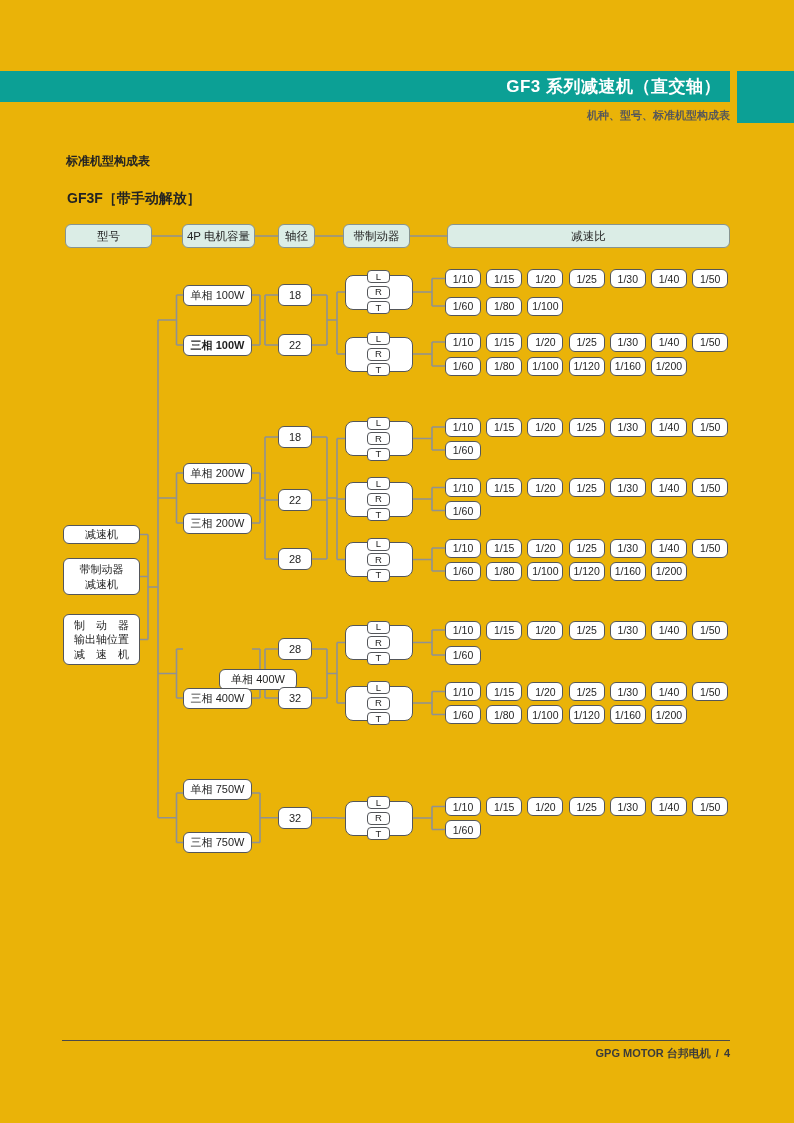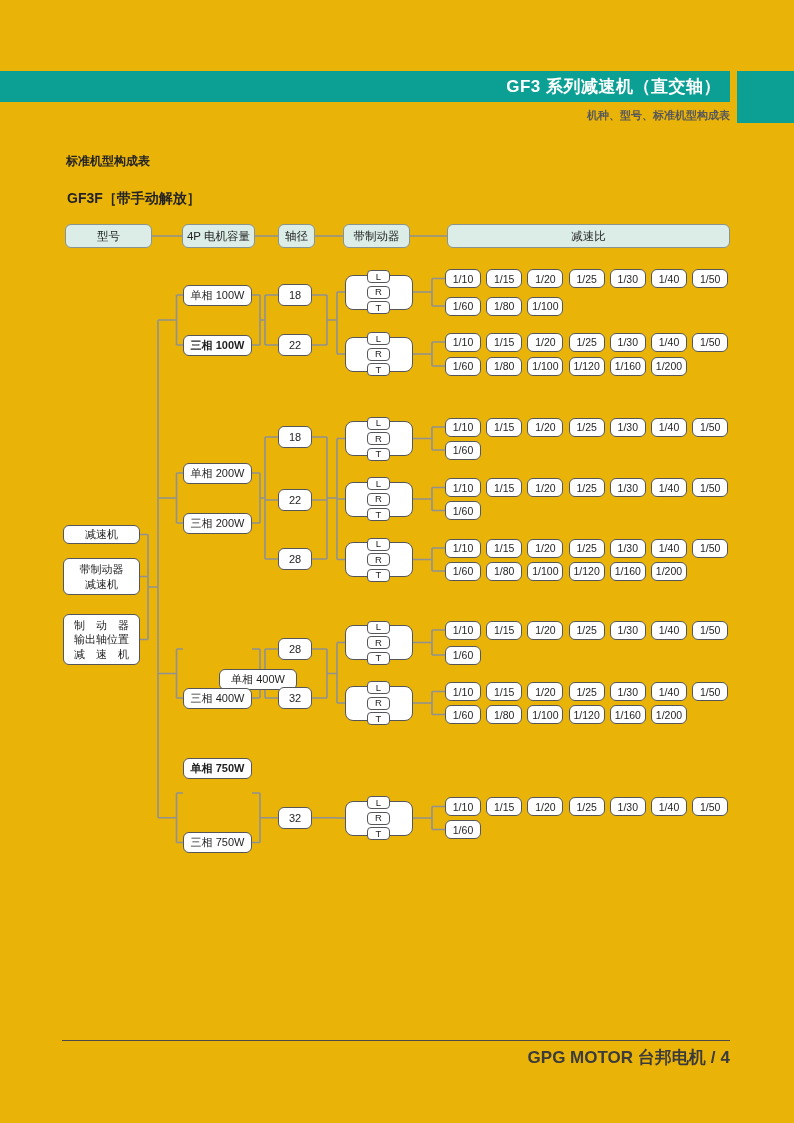--- a/index.html
+++ b/index.html
@@ -46,21 +46,21 @@
   .type-box  { left:63px; width:77px; font-size:11px; line-height:1.3; flex-direction:column; }
   .type-box span { display:block; white-space:pre; }
   .motor-box { left:183px; width:69px; height:21px; font-size:11px; white-space:pre; }
   .shaft-box { left:278px; width:34px; height:22px; font-size:11px; }
   .lrt-outer { left:345px; width:68px; height:35px; border-radius:8px; }
   .lrt-small { left:367px; width:23px; height:13px; font-size:9.5px; border-radius:4px; z-index:2; line-height:1; }
   .ratio-box { width:36px; height:19px; font-size:10.5px; border-radius:6px; }
 
   .footer-rule { position:absolute; left:62px; top:1040px; width:668px; height:1px; background:#4a4a4a; }
   .footer {
-    position:absolute; right:64px; top:1046px; font-size:17px; font-weight:bold; color:#3b3b3b;
+    position:absolute; right:64px; top:1046px; font-size:11px; font-weight:bold; color:#3b3b3b;
   }
   .footer .sep { margin:0 5px; }
 </style>
 </head>
 <body>
 
 <div class="page">
   <div class="titlebar">
     <span>GF3 系列减速机（直交轴）</span>
   </div>
@@ -200,21 +200,21 @@
       <div class="box ratio-box" style="left: 568.6px; top: 682px; width: 36px; height: 19px;">1/25</div>
       <div class="box ratio-box" style="left: 609.8px; top: 682px; width: 36px; height: 19px;">1/30</div>
       <div class="box ratio-box" style="left: 651px; top: 682px; width: 36px; height: 19px;">1/40</div>
       <div class="box ratio-box" style="left: 692.2px; top: 682px; width: 36px; height: 19px;">1/50</div>
       <div class="box ratio-box" style="left: 445px; top: 705px; width: 36px; height: 19px;">1/60</div>
       <div class="box ratio-box" style="left: 486.2px; top: 705px; width: 36px; height: 19px;">1/80</div>
       <div class="box ratio-box" style="left: 527.4px; top: 705px; width: 36px; height: 19px;">1/100</div>
       <div class="box ratio-box" style="left: 568.6px; top: 705px; width: 36px; height: 19px;">1/120</div>
       <div class="box ratio-box" style="left: 609.8px; top: 705px; width: 36px; height: 19px;">1/160</div>
       <div class="box ratio-box" style="left: 651px; top: 705px; width: 36px; height: 19px;">1/200</div>
-      <div class="box motor-box" style="left: 183px; top: 758px; width: 69px; height: 21px; font-weight: bold;">单相 750W</div>
+      <div class="box motor-box" style="left: 183px; top: 779px; width: 69px; height: 21px;">单相 750W</div>
       <div class="box motor-box" style="left: 183px; top: 832px; width: 69px; height: 21px;">三相 750W</div>
       <div class="box shaft-box" style="left: 278px; top: 807px; width: 34px; height: 22px;">32</div>
       <div class="box lrt-outer" style="left: 345px; top: 800.5px; width: 68px; height: 35px;"></div>
       <div class="box lrt-small" style="top: 796px;">L</div>
       <div class="box lrt-small" style="top: 811.5px;">R</div>
       <div class="box lrt-small" style="top: 827px;">T</div>
       <div class="box ratio-box" style="left: 445px; top: 797px; width: 36px; height: 19px;">1/10</div>
       <div class="box ratio-box" style="left: 486.2px; top: 797px; width: 36px; height: 19px;">1/15</div>
       <div class="box ratio-box" style="left: 527.4px; top: 797px; width: 36px; height: 19px;">1/20</div>
       <div class="box ratio-box" style="left: 568.6px; top: 797px; width: 36px; height: 19px;">1/25</div>

